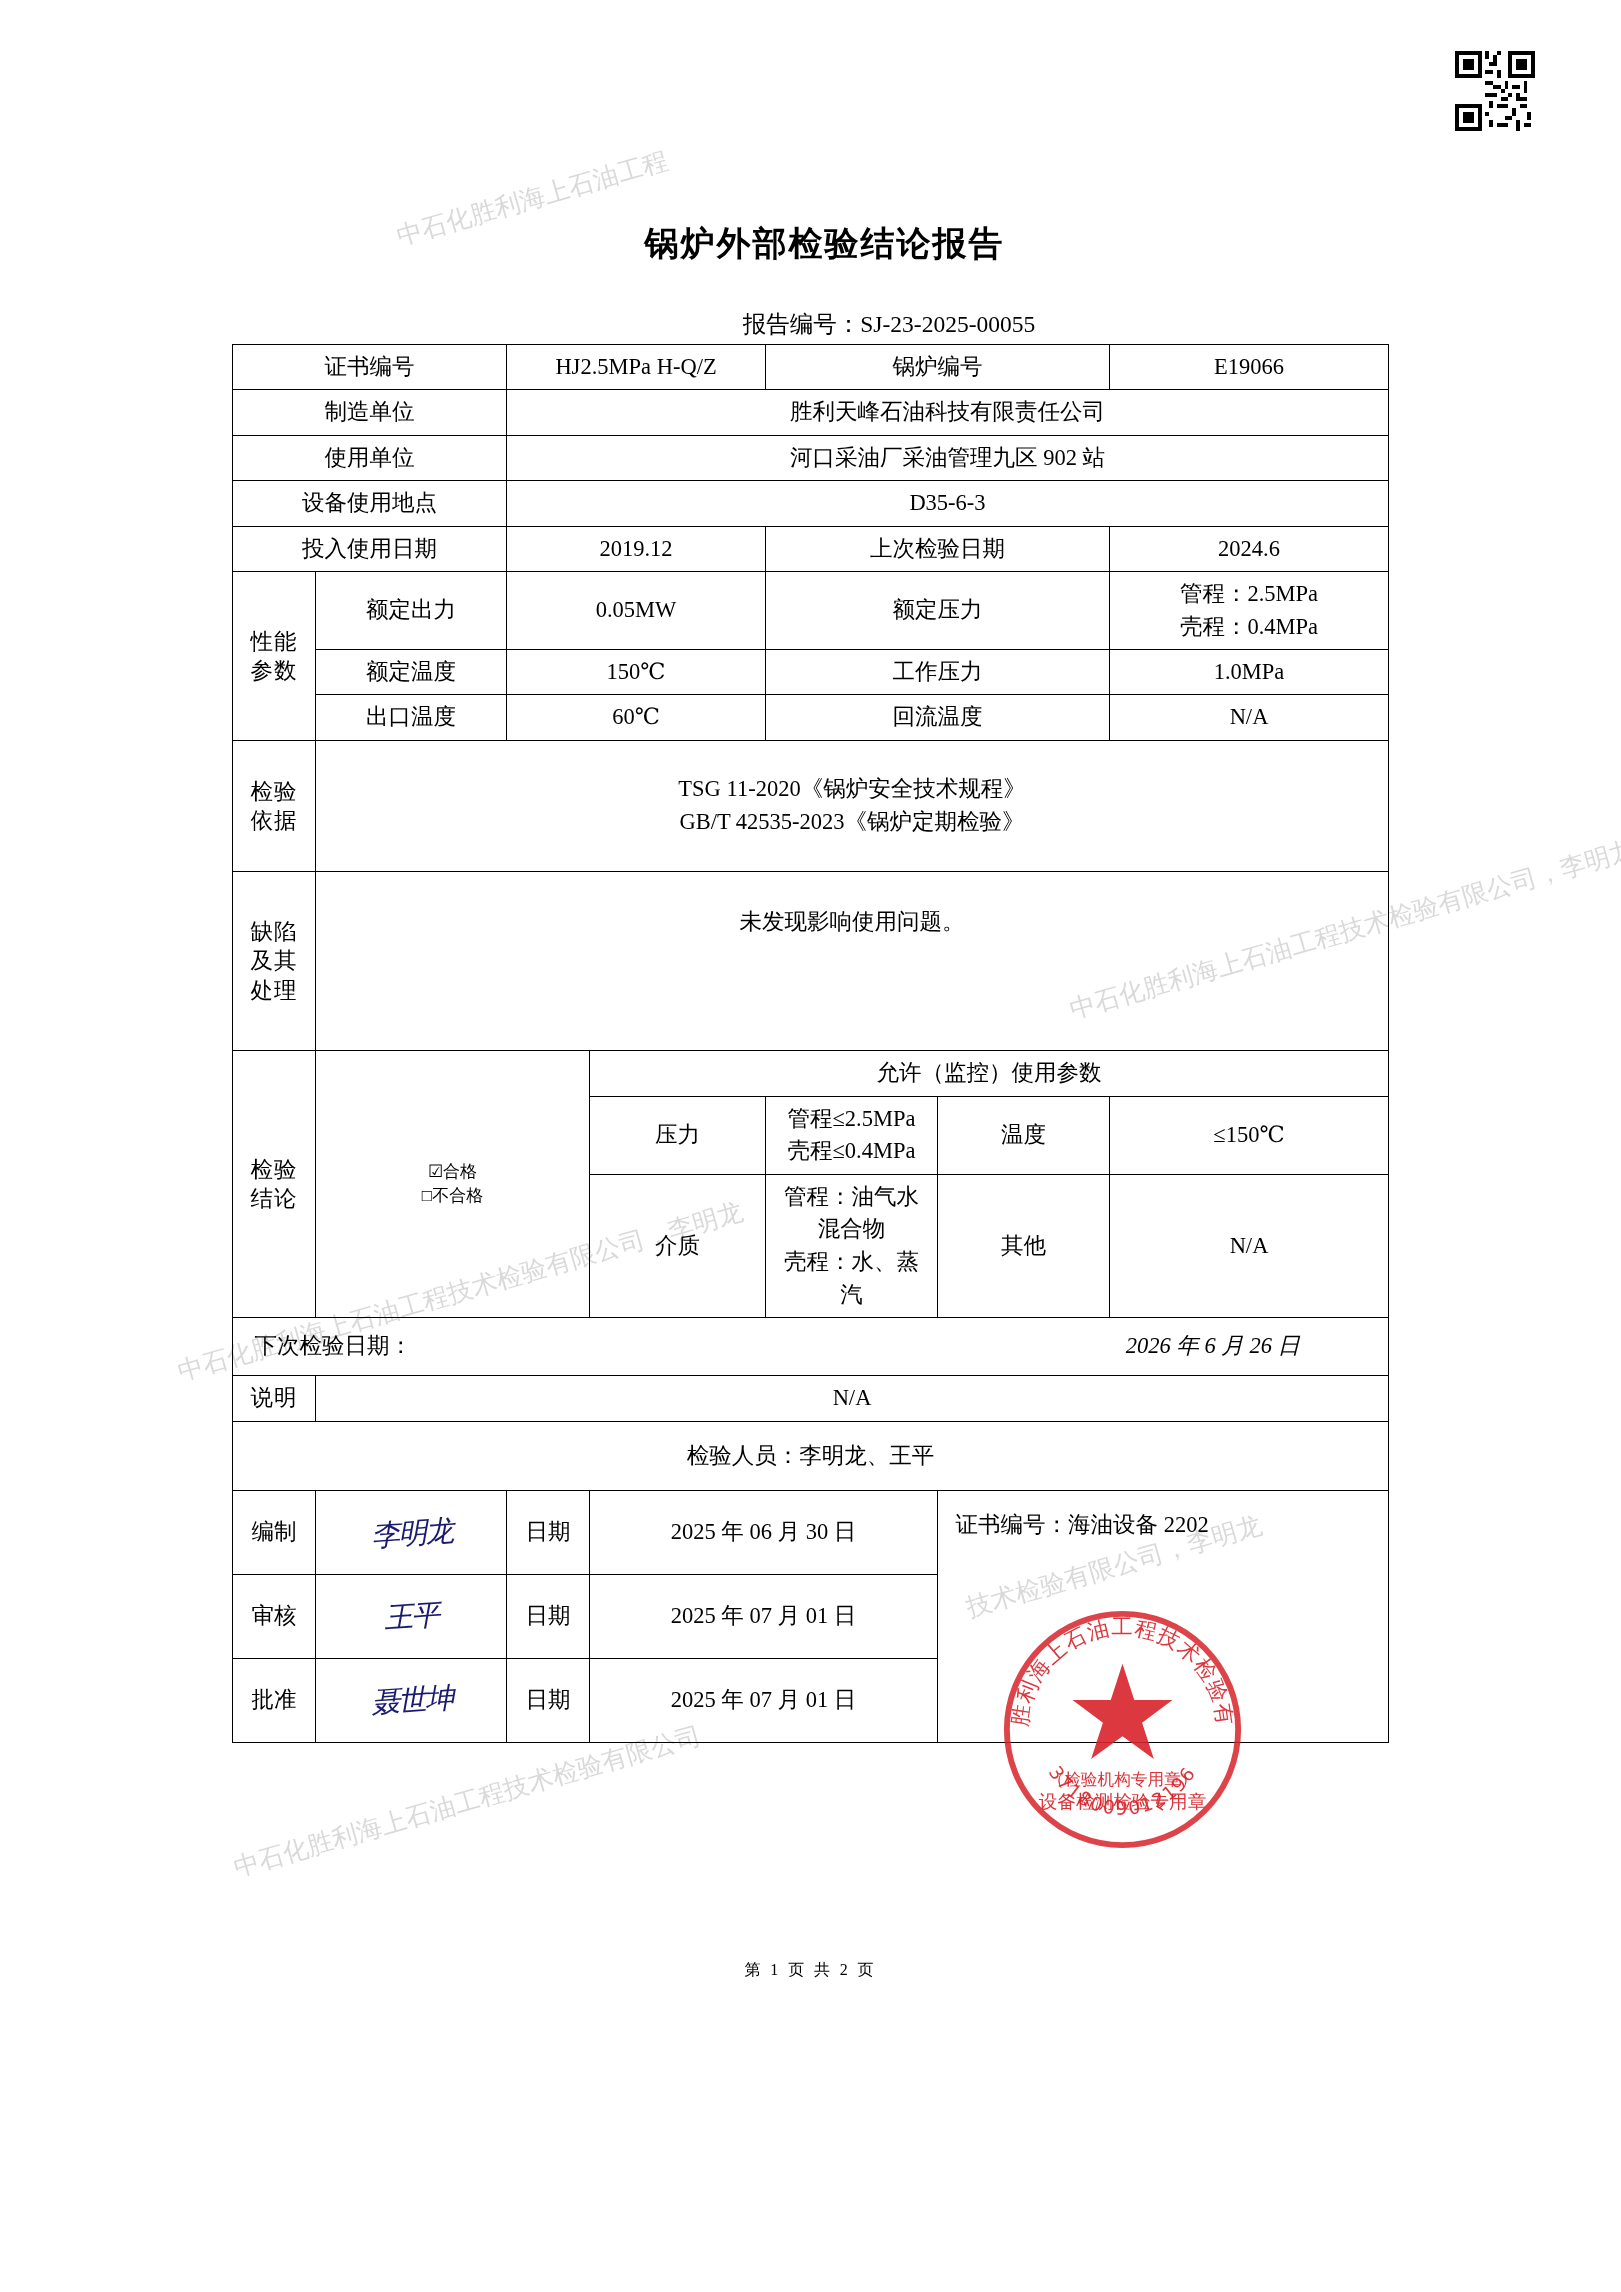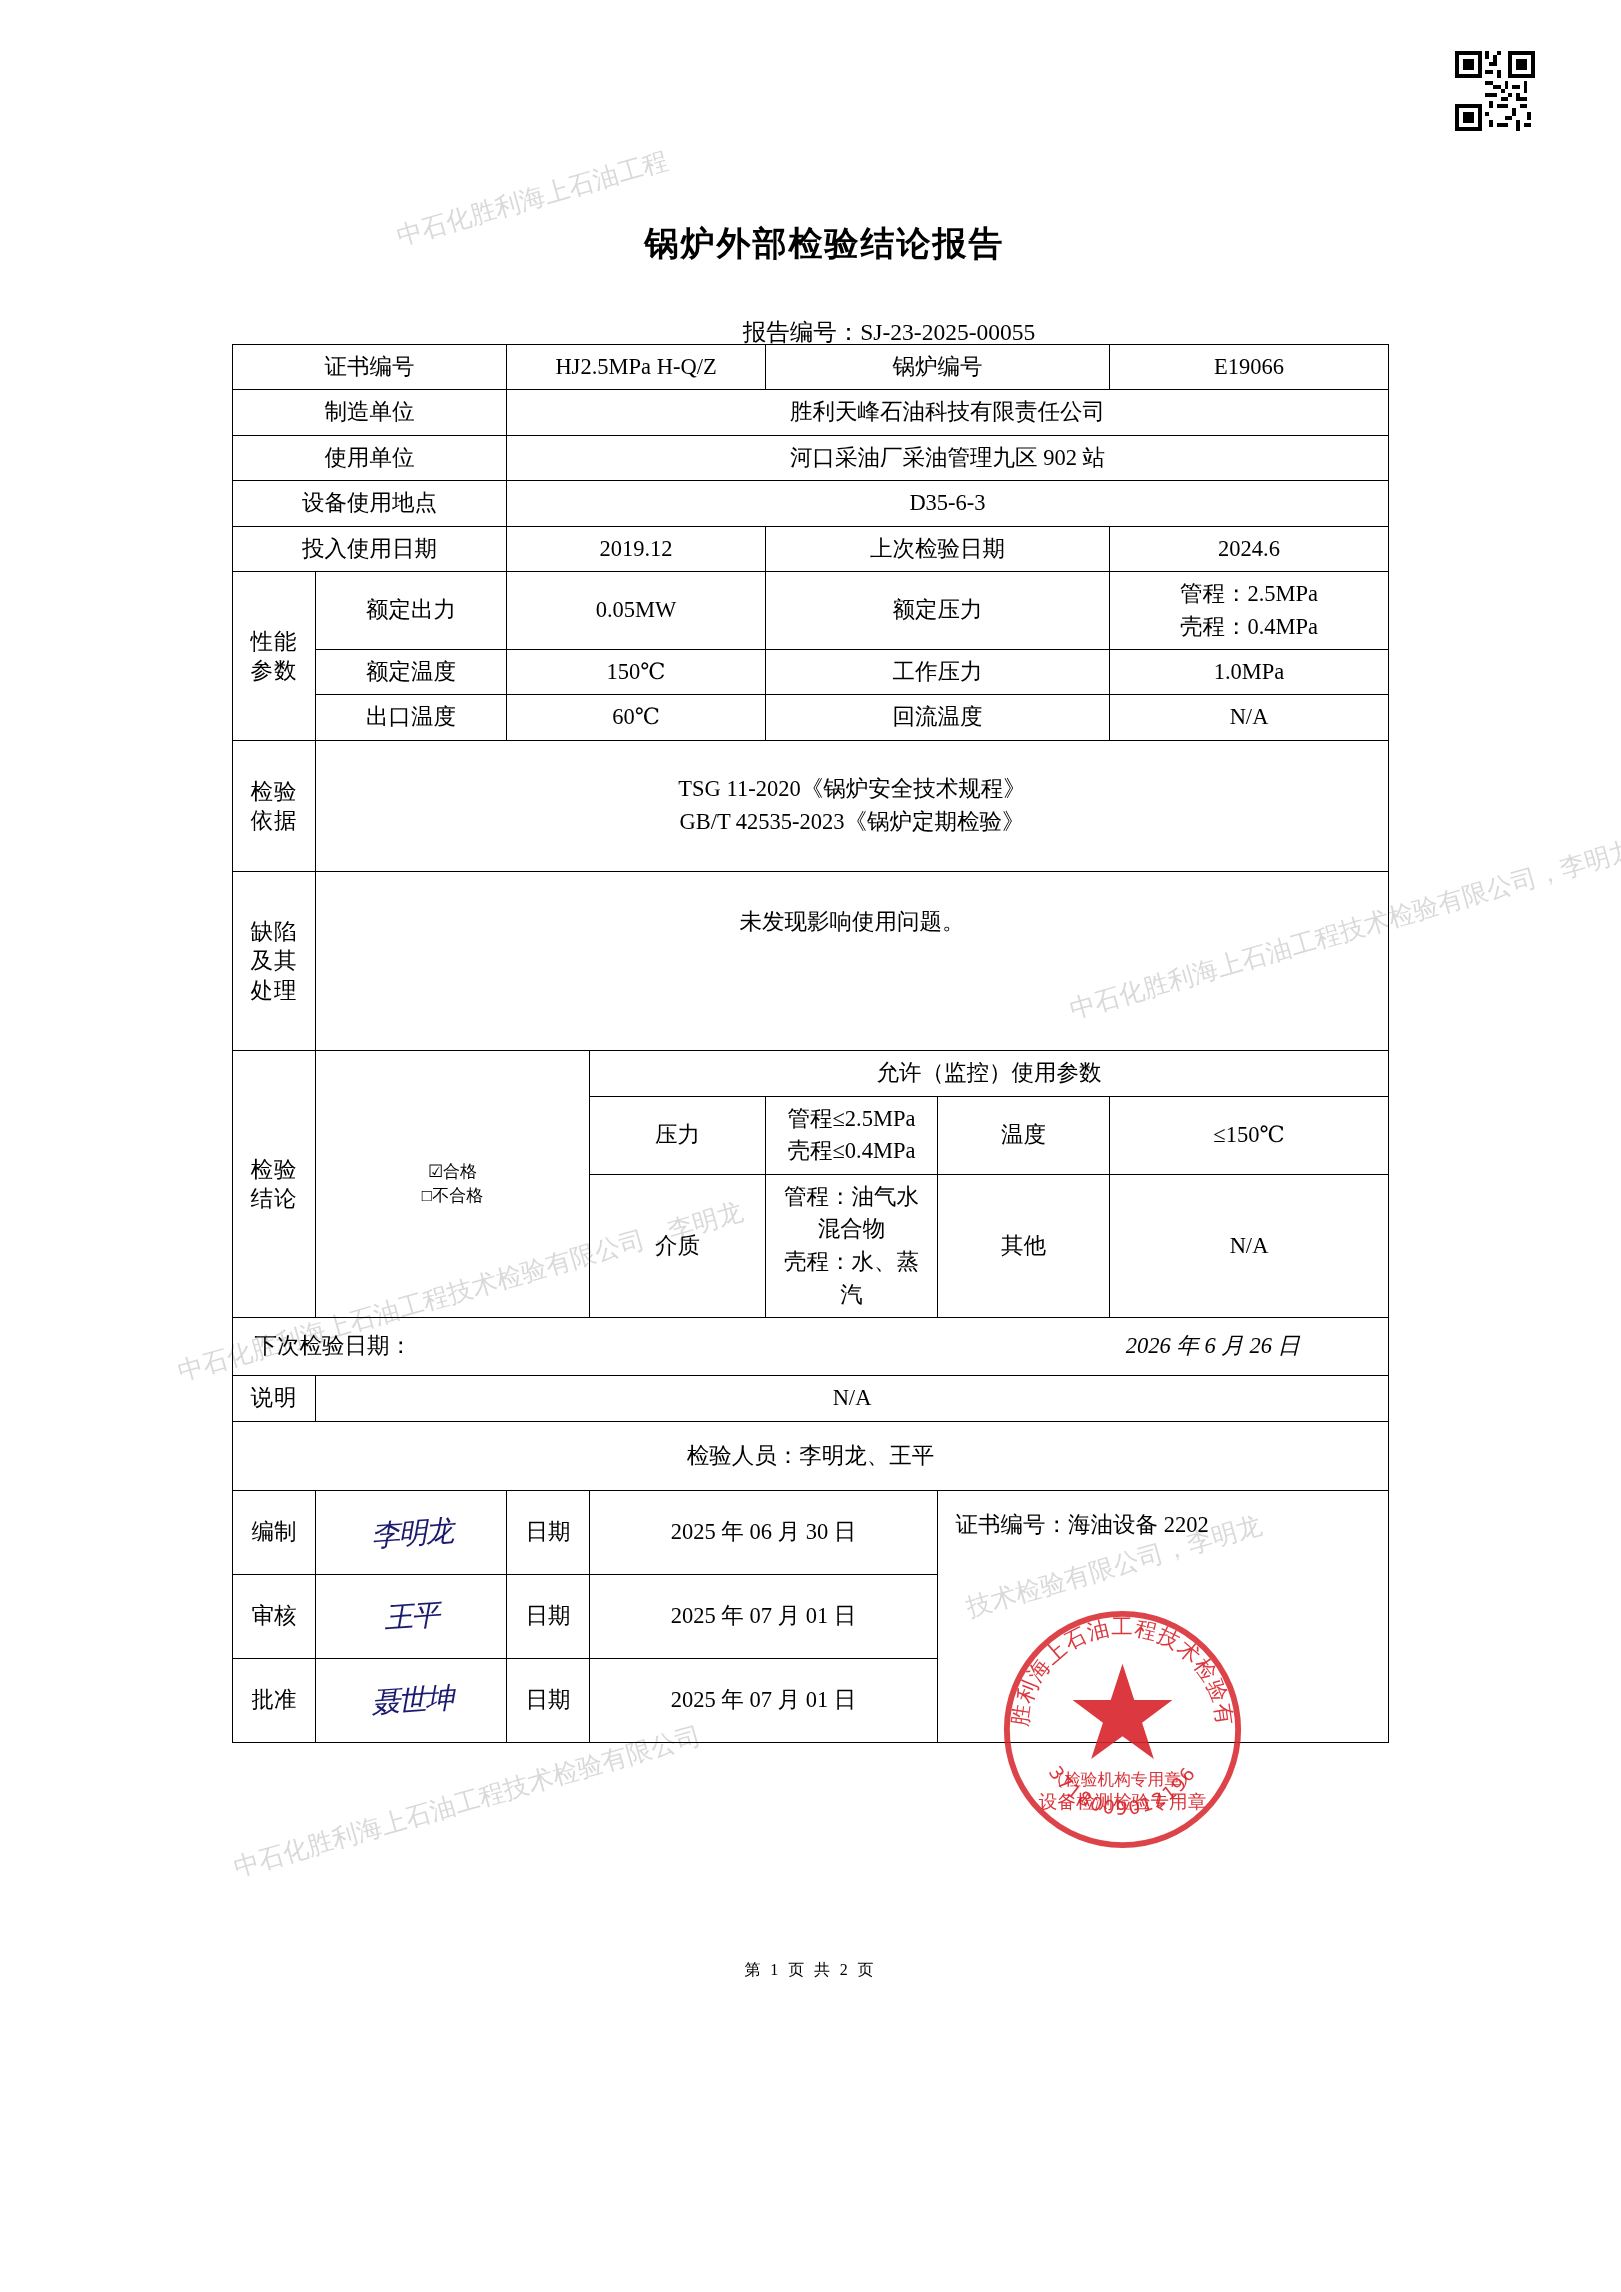--- a/index.html
+++ b/index.html
@@ -40,21 +40,21 @@
     width: 1621px;
     text-align: center;
     font-family: "DejaVu Sans", "Liberation Sans", sans-serif;
     font-weight: bold;
     font-size: 34px;
     letter-spacing: 2px;
   }
 
   .report-no {
     position: absolute;
-    top: 316px;
+    top: 308px;
     left: 0;
     width: 1621px;
     text-align: center;
     font-size: 23.5px;
     padding-left: 157px;
     box-sizing: border-box;
   }
 
   
   table.main {

